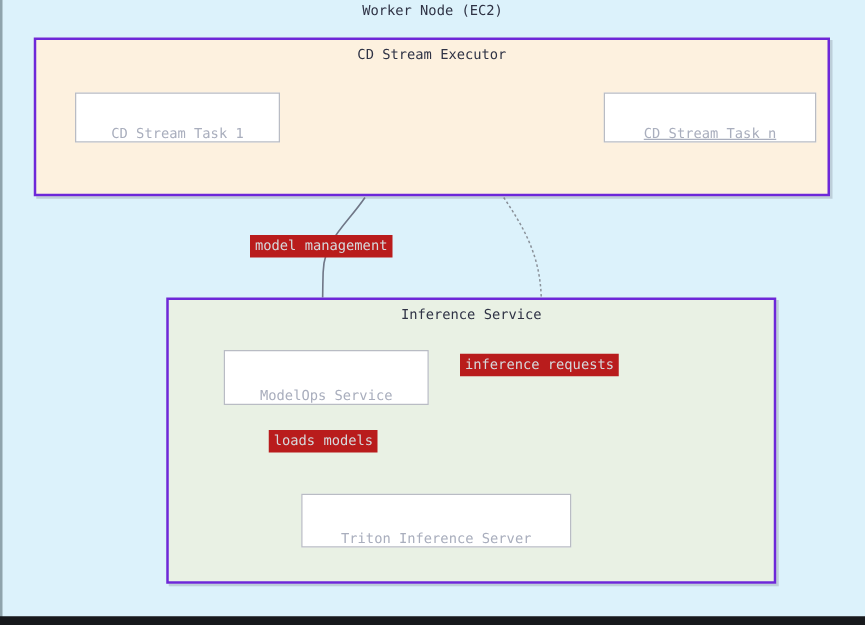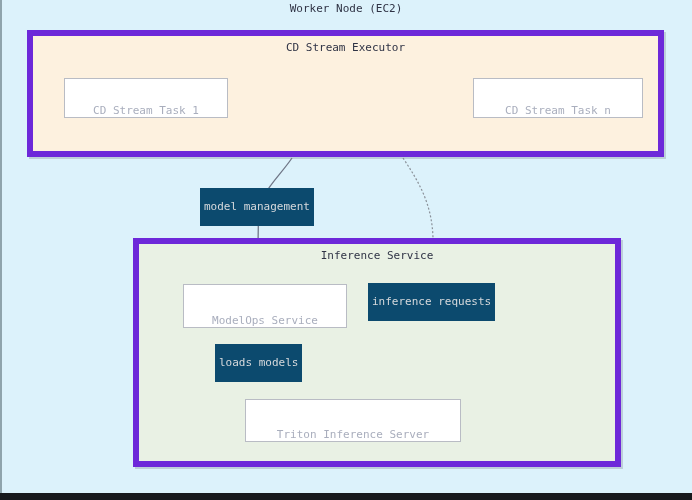--- a/index.html
+++ b/index.html
@@ -22,21 +22,21 @@
     position: absolute; left: 0; bottom: 0; width: 692px; height: 7px;
     background: #17191c;
   }
   .diagram-title {
     position: absolute; left: 0; top: 2px; width: 692px;
     text-align: center;
     font-size: 11px; color: #2f3345;
   }
   .group-box {
     position: absolute;
-    border: 6px solid #6d28d9;
+    border: 2px solid #6d28d9;
     box-shadow: 2px 2px 0 rgba(110,120,130,0.28);
     box-sizing: border-box;
   }
   .executor {
     left: 27px; top: 30px; width: 637px; height: 127px;
     background: #fdf1df;
   }
   .inference {
     left: 133px; top: 238px; width: 488px; height: 229px;
     background: #e9f1e4;
@@ -49,34 +49,34 @@
   .node {
     position: absolute;
     background: #ffffff;
     border: 1px solid #b9bcc4;
     box-sizing: border-box;
     display: flex; align-items: flex-end; justify-content: center;
     font-size: 11px; color: #a9aebd;
   }
   .task-1 { left: 31px;  top: 42px; width: 164px; height: 40px; }
   .task-2 { left: 233px; top: 42px; width: 167px; height: 40px; }
-  .task-n { left: 440px; top: 42px; width: 170px; height: 40px; }
+  .task-n { left: 454px; top: 42px; width: 170px; height: 40px; text-decoration: underline; }
   .modelops { left: 44px;  top: 40px;  width: 164px; height: 44px; }
   .triton   { left: 106px; top: 155px; width: 216px; height: 43px; }
   .edge-svg {
     position: absolute; left: 0; top: 0; width: 692px; height: 500px;
     pointer-events: none;
   }
   .edge-label {
     position: absolute;
-    background: #0c4a6e;
+    background: #b91c1c;
     color: #d6d9dc;
     font-size: 11px;
     line-height: 16px;
-    padding: 11px 4px;
+    padding: 1px 4px;
     white-space: nowrap;
     z-index: 5;
   }
   .lbl-model-management  { left: 200px; top: 188px; }
   .lbl-inference-requests{ left: 368px; top: 283px; }
   .lbl-loads-models      { left: 215px; top: 344px; }
 </style>
 </head>
 <body>
 

